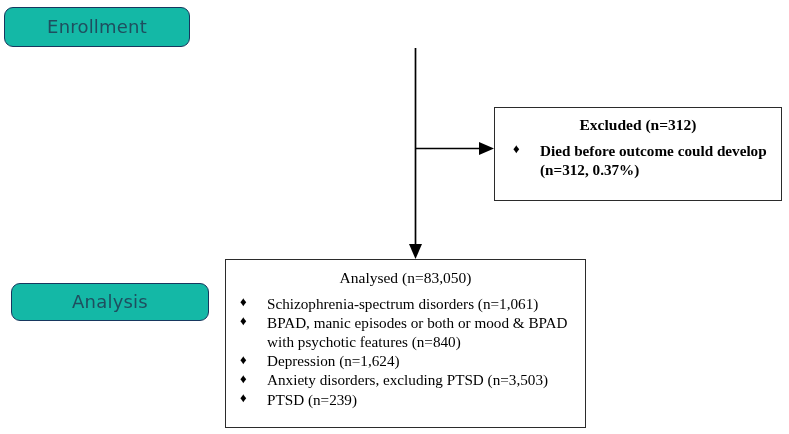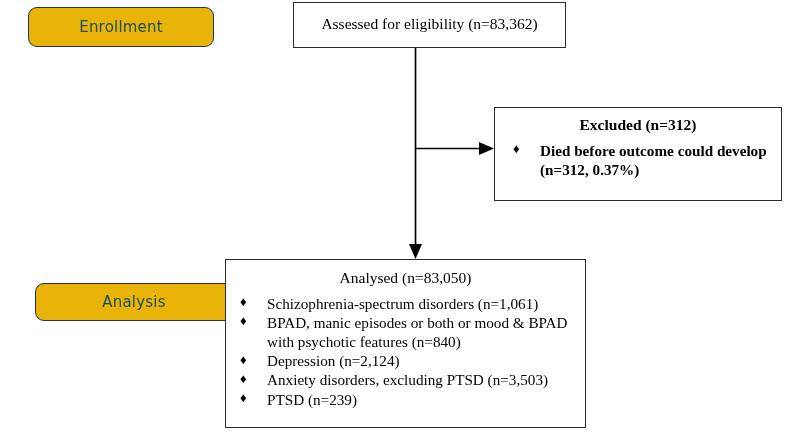--- a/index.html
+++ b/index.html
@@ -21,32 +21,31 @@
     position: absolute;
     left: 0; top: 0;
     width: 789px;
     height: 434px;
   }
 
   
   .stage-label {
     position: absolute;
     box-sizing: border-box;
-    background: #eab308;
+    background: #14b8a6;
     border: 1.6px solid #17375e;
     border-radius: 9px;
     display: flex;
     align-items: center;
     justify-content: center;
     font-family: "DejaVu Sans", "Liberation Sans", sans-serif;
-    font-size: 15px;
+    font-size: 18px;
     color: #1f4e5f;
     letter-spacing: 0.2px;
     line-height: 1;
-    margin-left: 24px;
   }
   #stage-enrollment {
     left: 4px;  top: 7px;
     width: 186px; height: 40px;
   }
   #stage-analysis {
     left: 11px; top: 283px;
     width: 198px; height: 38px;
   }
 
@@ -139,23 +138,20 @@
   </svg>
 
   <div class="stage-label" id="stage-enrollment">
     <span>Enrollment</span>
   </div>
 
   <div class="stage-label" id="stage-analysis">
     <span>Analysis</span>
   </div>
 
-  <div class="node-box" id="box-assessed">
-    <div class="box-title">Assessed for eligibility (n=83,362)</div>
-  </div>
 
   <div class="node-box" id="box-excluded">
     <div class="box-title">Excluded (n=312)</div>
     <ul class="bullets" id="excluded-list">
       <li>
         <span class="bullet-glyph">♦</span>
         <span class="bullet-text">Died before outcome could develop (n=312, 0.37%)</span>
       </li>
     </ul>
   </div>
@@ -166,21 +162,21 @@
       <li>
         <span class="bullet-glyph">♦</span>
         <span class="bullet-text">Schizophrenia-spectrum disorders (n=1,061)</span>
       </li>
       <li>
         <span class="bullet-glyph">♦</span>
         <span class="bullet-text">BPAD, manic episodes or both or mood &amp; BPAD with psychotic features (n=840)</span>
       </li>
       <li>
         <span class="bullet-glyph">♦</span>
-        <span class="bullet-text">Depression (n=2,124)</span>
+        <span class="bullet-text">Depression (n=1,624)</span>
       </li>
       <li>
         <span class="bullet-glyph">♦</span>
         <span class="bullet-text">Anxiety disorders, excluding PTSD (n=3,503)</span>
       </li>
       <li>
         <span class="bullet-glyph">♦</span>
         <span class="bullet-text">PTSD (n=239)</span>
       </li>
     </ul>

